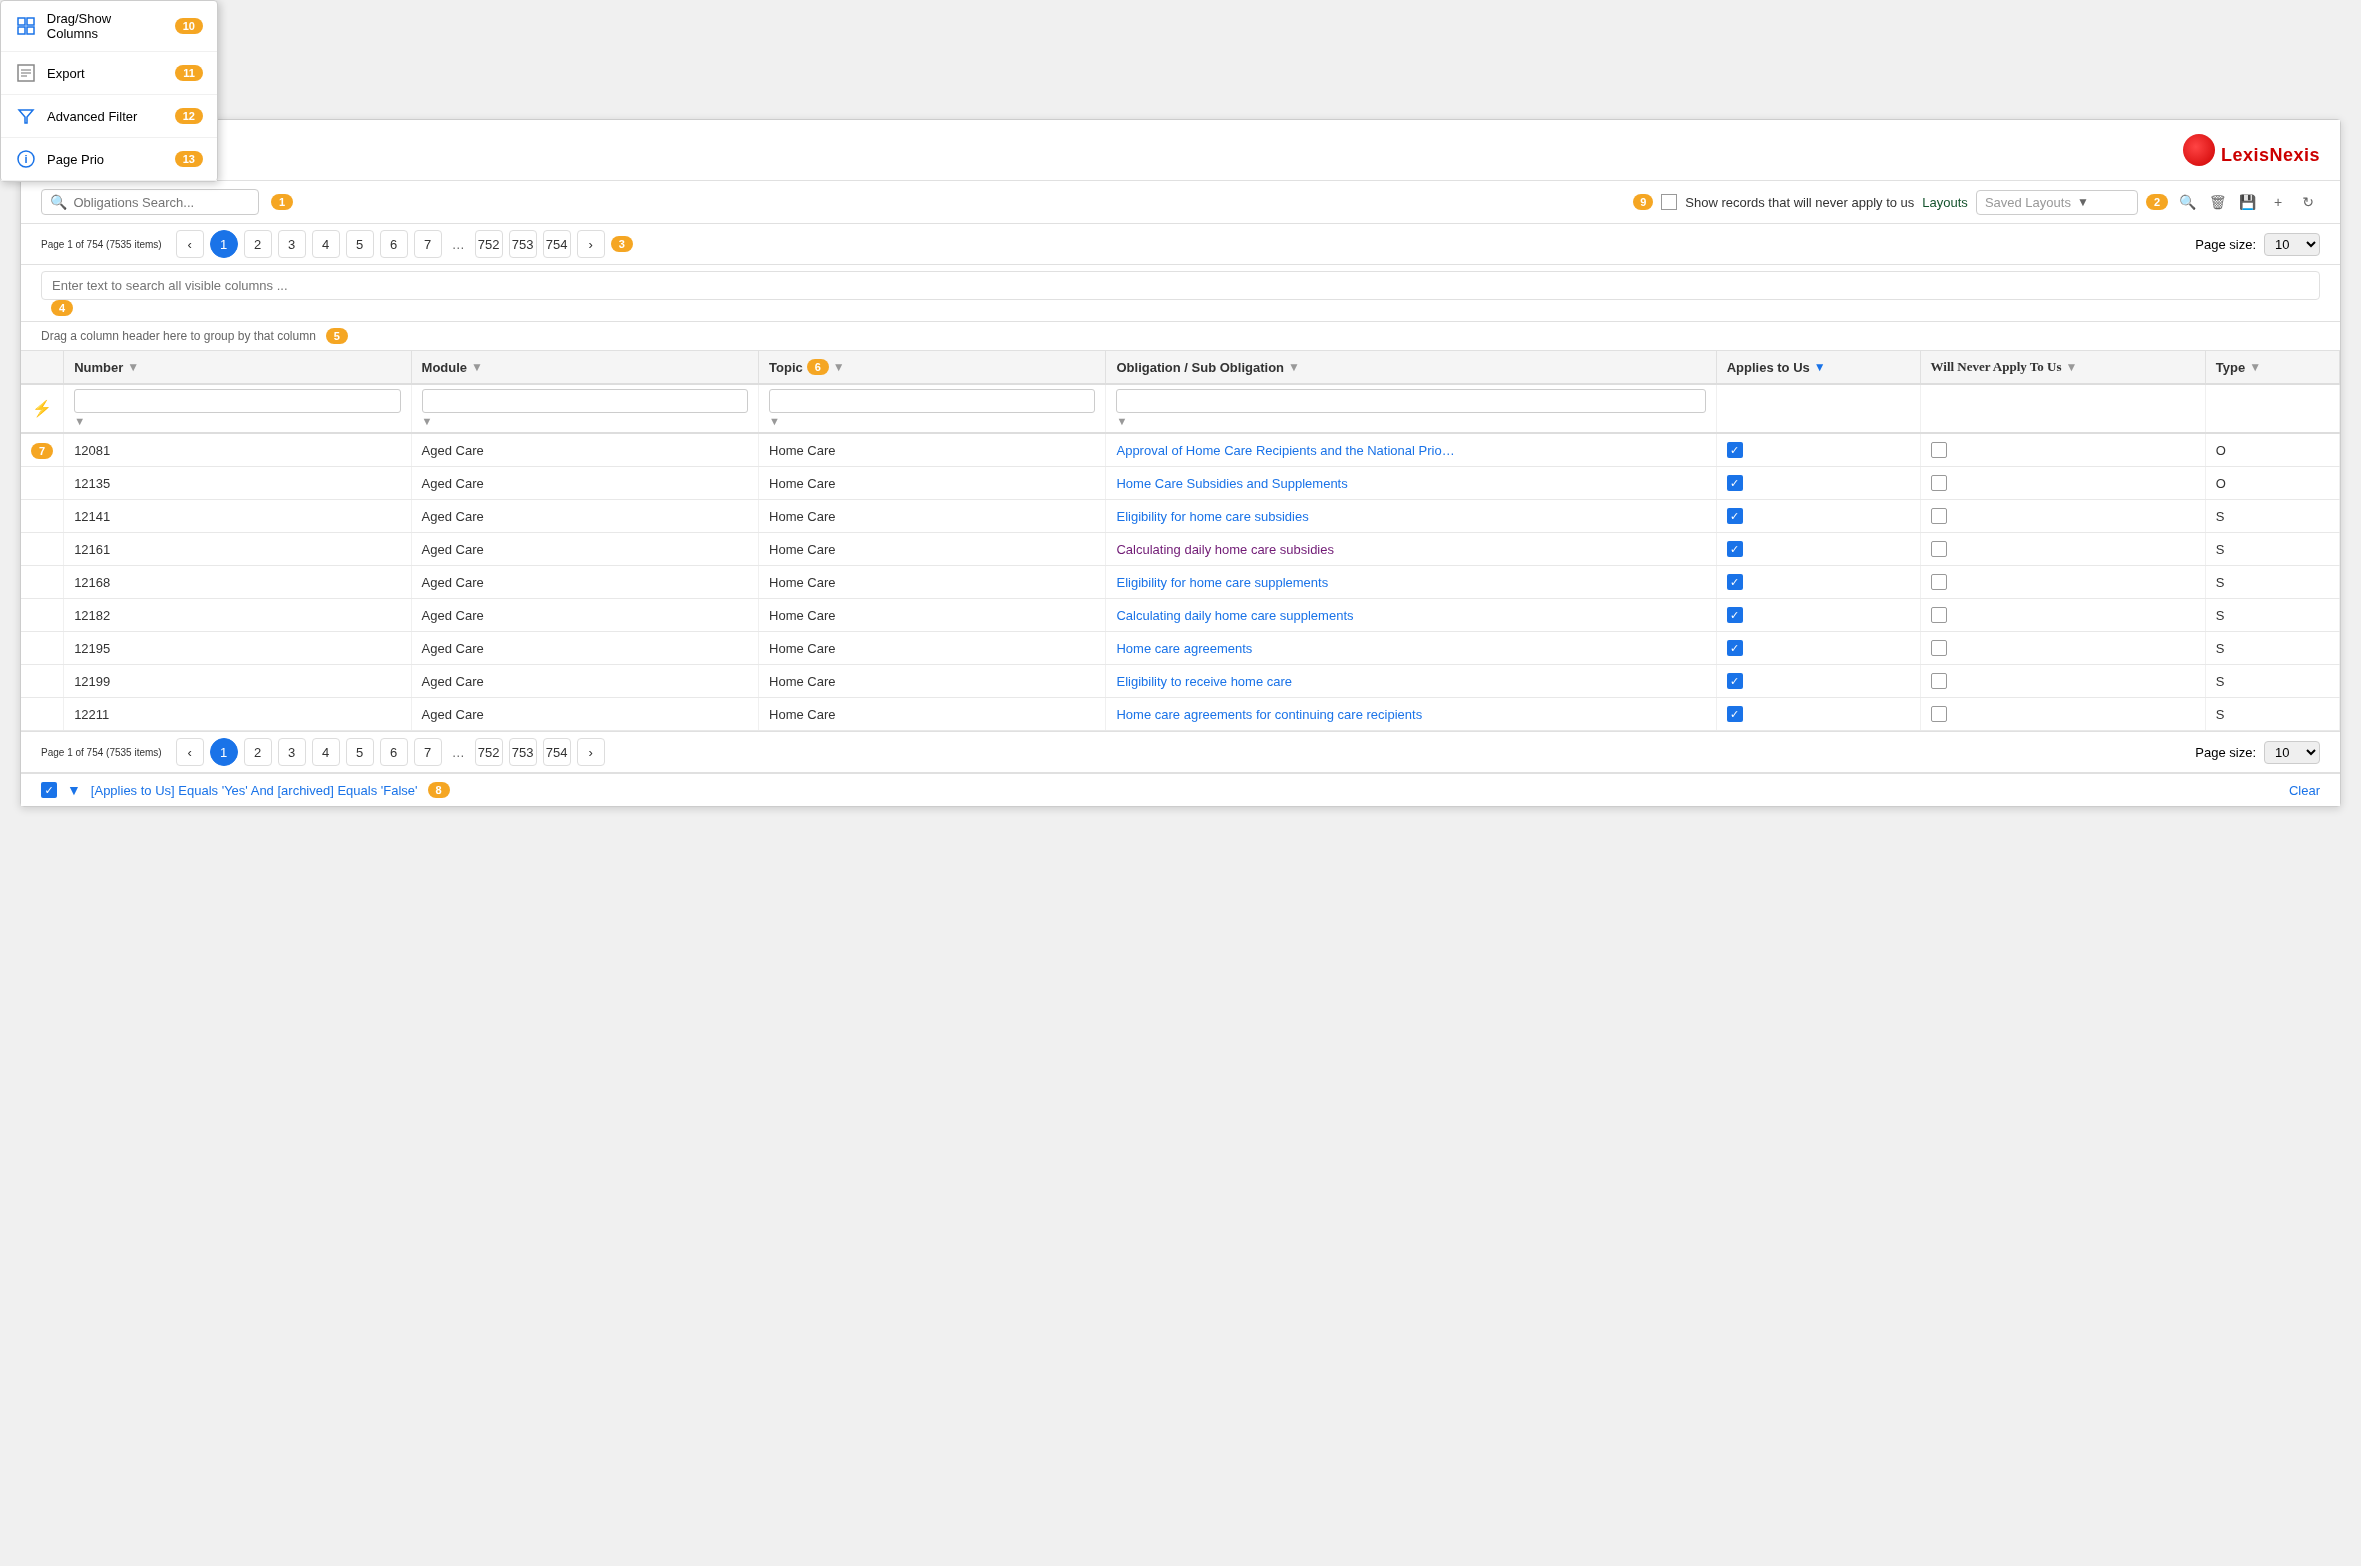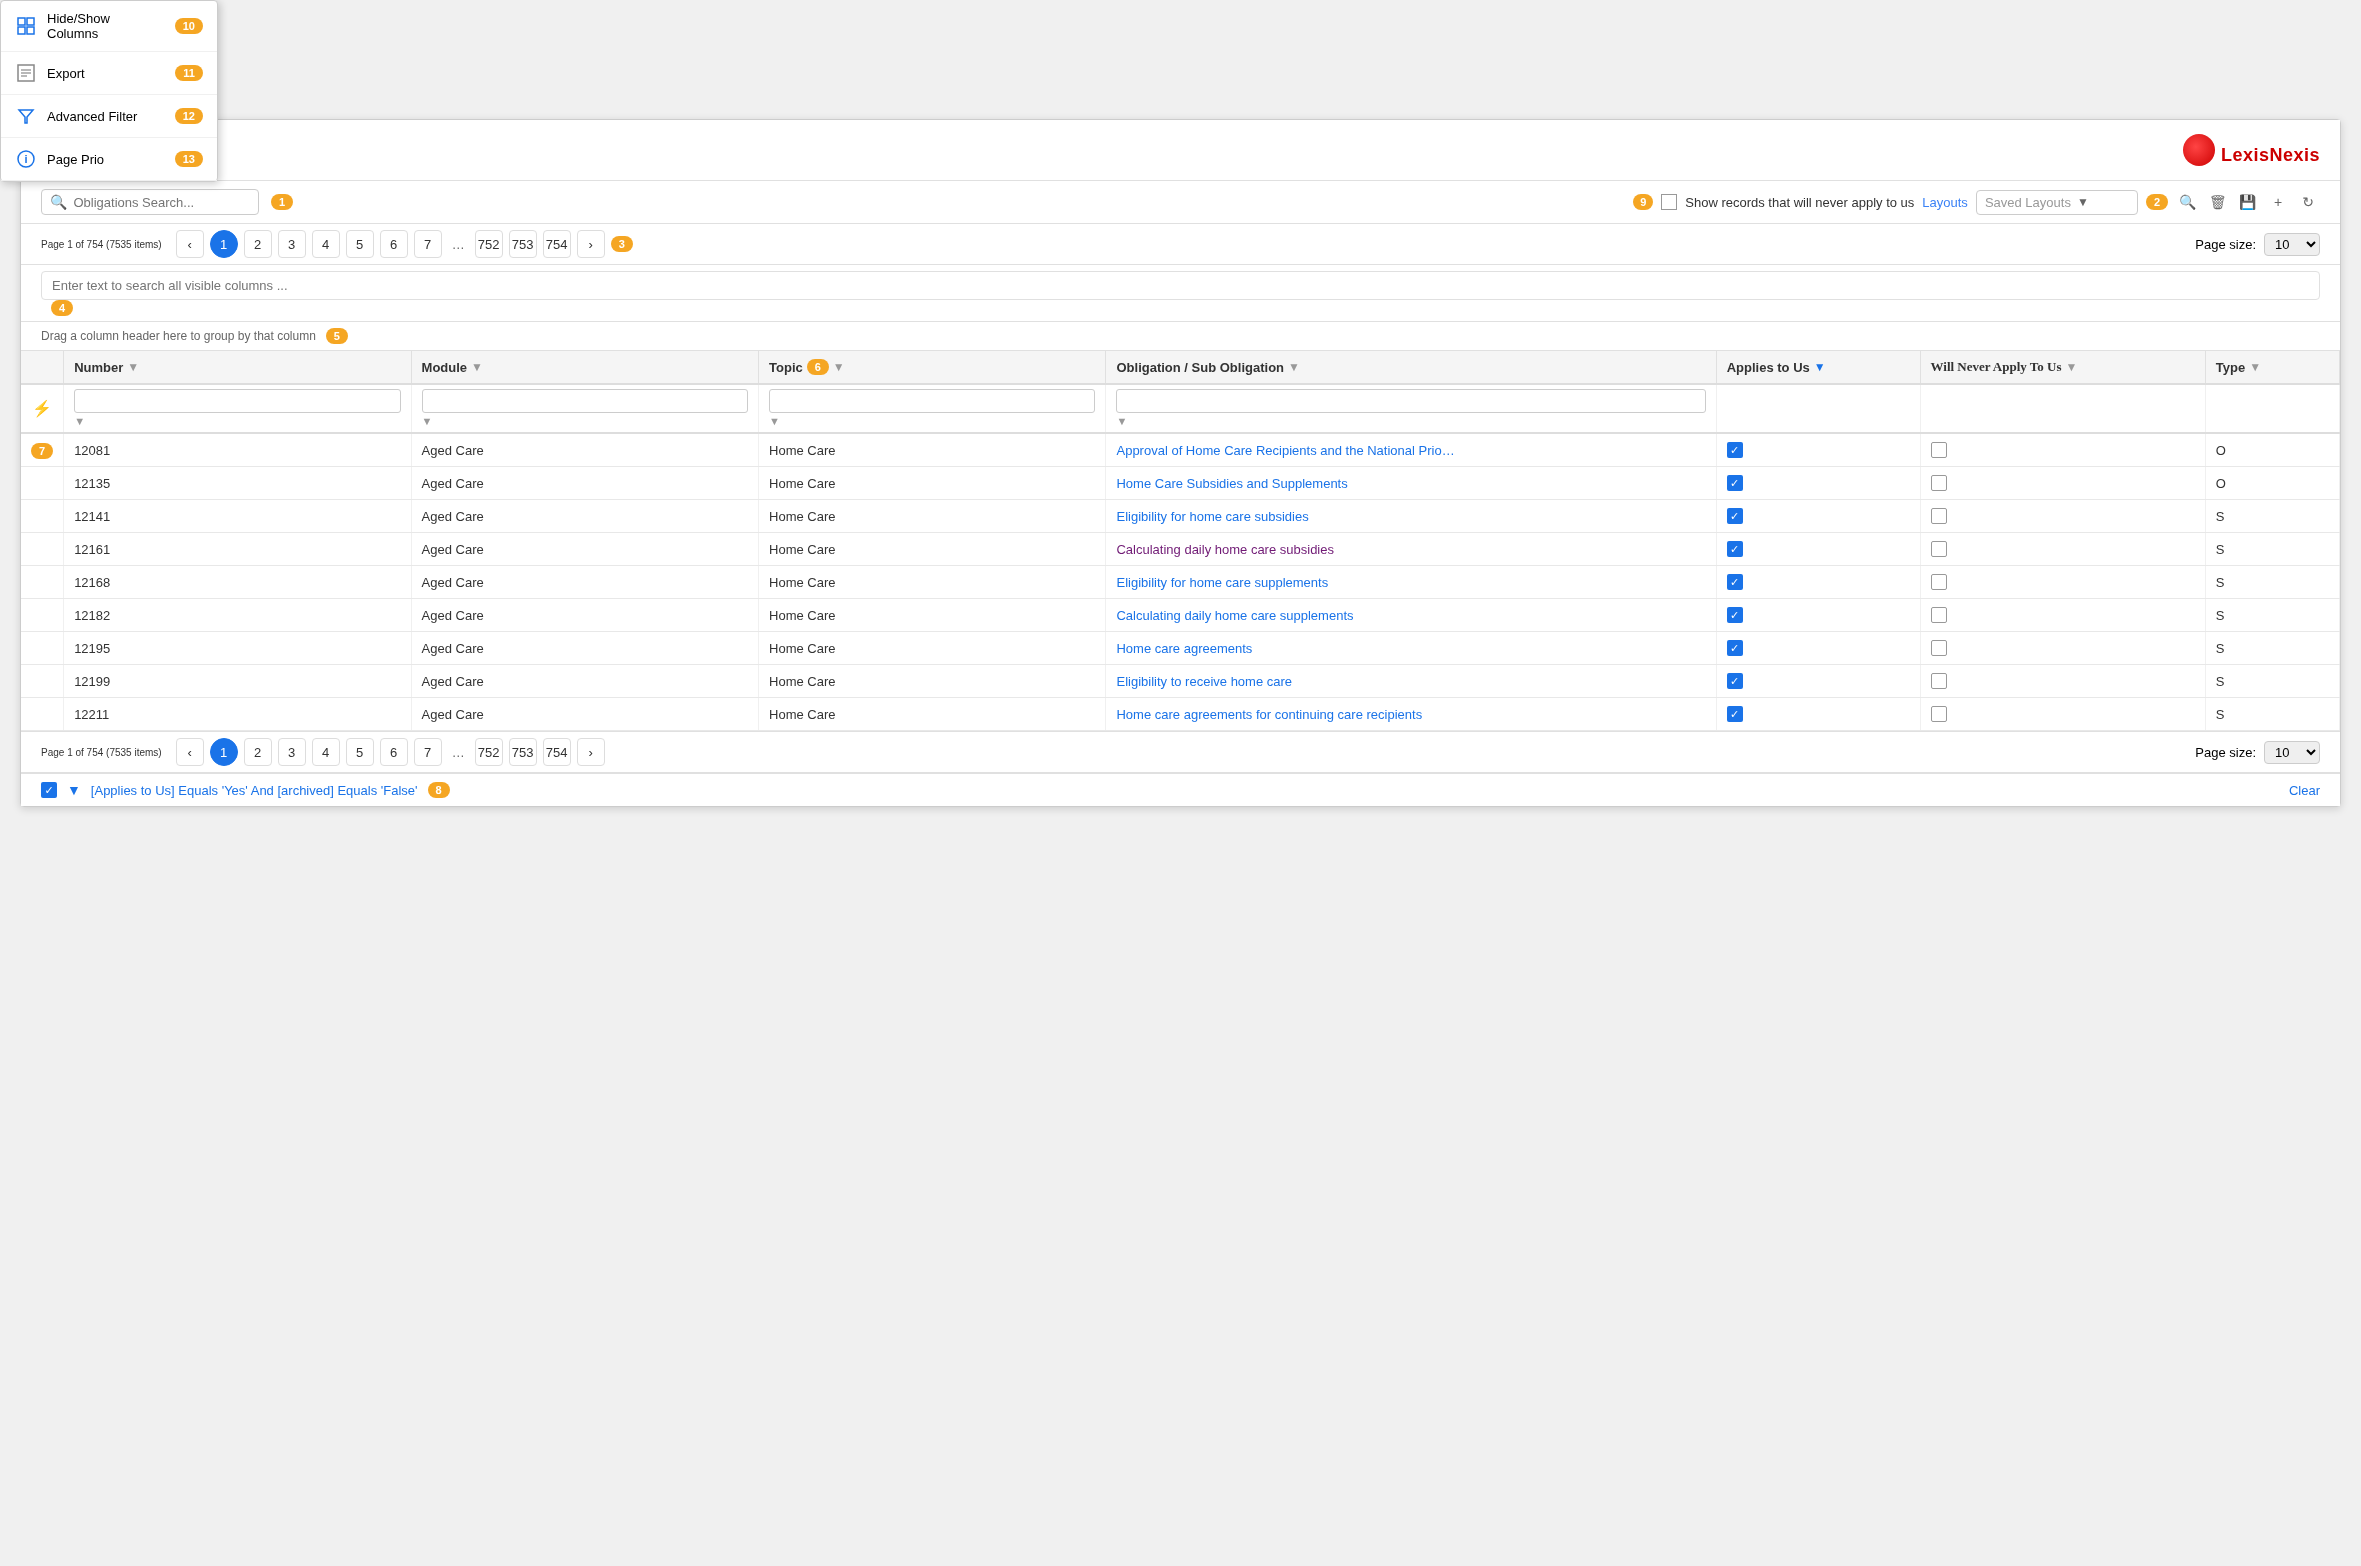--- a/index.html
+++ b/index.html
@@ -112,21 +112,21 @@
       gap: 8px;
       margin-left: auto;
     }
     .checkbox-square {
       width: 16px; height: 16px;
       border: 1px solid #999;
       background: white;
       cursor: pointer;
     }
     .show-records-label { font-size: 13px; color: #333; text-align: right; }
-    .layouts-label { color: #3b82f6; font-size: 13px; }
+    .layouts-label { color: #14532d; font-size: 13px; }
     .saved-layouts-box {
       display: flex;
       align-items: center;
       border: 1px solid #ccc;
       border-radius: 4px;
       padding: 4px 8px;
       width: 162px;
       gap: 6px;
       color: #999;
       font-size: 13px;
@@ -292,21 +292,21 @@
 <div class="dropdown-menu">
   <div class="menu-item">
     <span class="menu-icon">
       <svg width="18" height="18" viewBox="0 0 18 18" fill="none">
         <rect x="1" y="1" width="7" height="7" stroke="#1a73e8" stroke-width="1.5" fill="none"></rect>
         <rect x="10" y="1" width="7" height="7" stroke="#1a73e8" stroke-width="1.5" fill="none"></rect>
         <rect x="1" y="10" width="7" height="7" stroke="#1a73e8" stroke-width="1.5" fill="none"></rect>
         <rect x="10" y="10" width="7" height="7" stroke="#1a73e8" stroke-width="1.5" fill="none"></rect>
       </svg>
     </span>
-    <span>Hide/Show Columns</span>
+    <span>Drag/Show Columns</span>
     <span class="badge">10</span>
   </div>
   <div class="menu-item">
     <span class="menu-icon">
       <svg width="18" height="18" viewBox="0 0 18 18" fill="none">
         <rect x="1" y="1" width="16" height="16" stroke="#888" stroke-width="1.5" fill="none"></rect>
         <line x1="4" y1="6" x2="14" y2="6" stroke="#888" stroke-width="1.2"></line>
         <line x1="4" y1="9" x2="14" y2="9" stroke="#888" stroke-width="1.2"></line>
         <line x1="4" y1="12" x2="10" y2="12" stroke="#888" stroke-width="1.2"></line>
       </svg>

